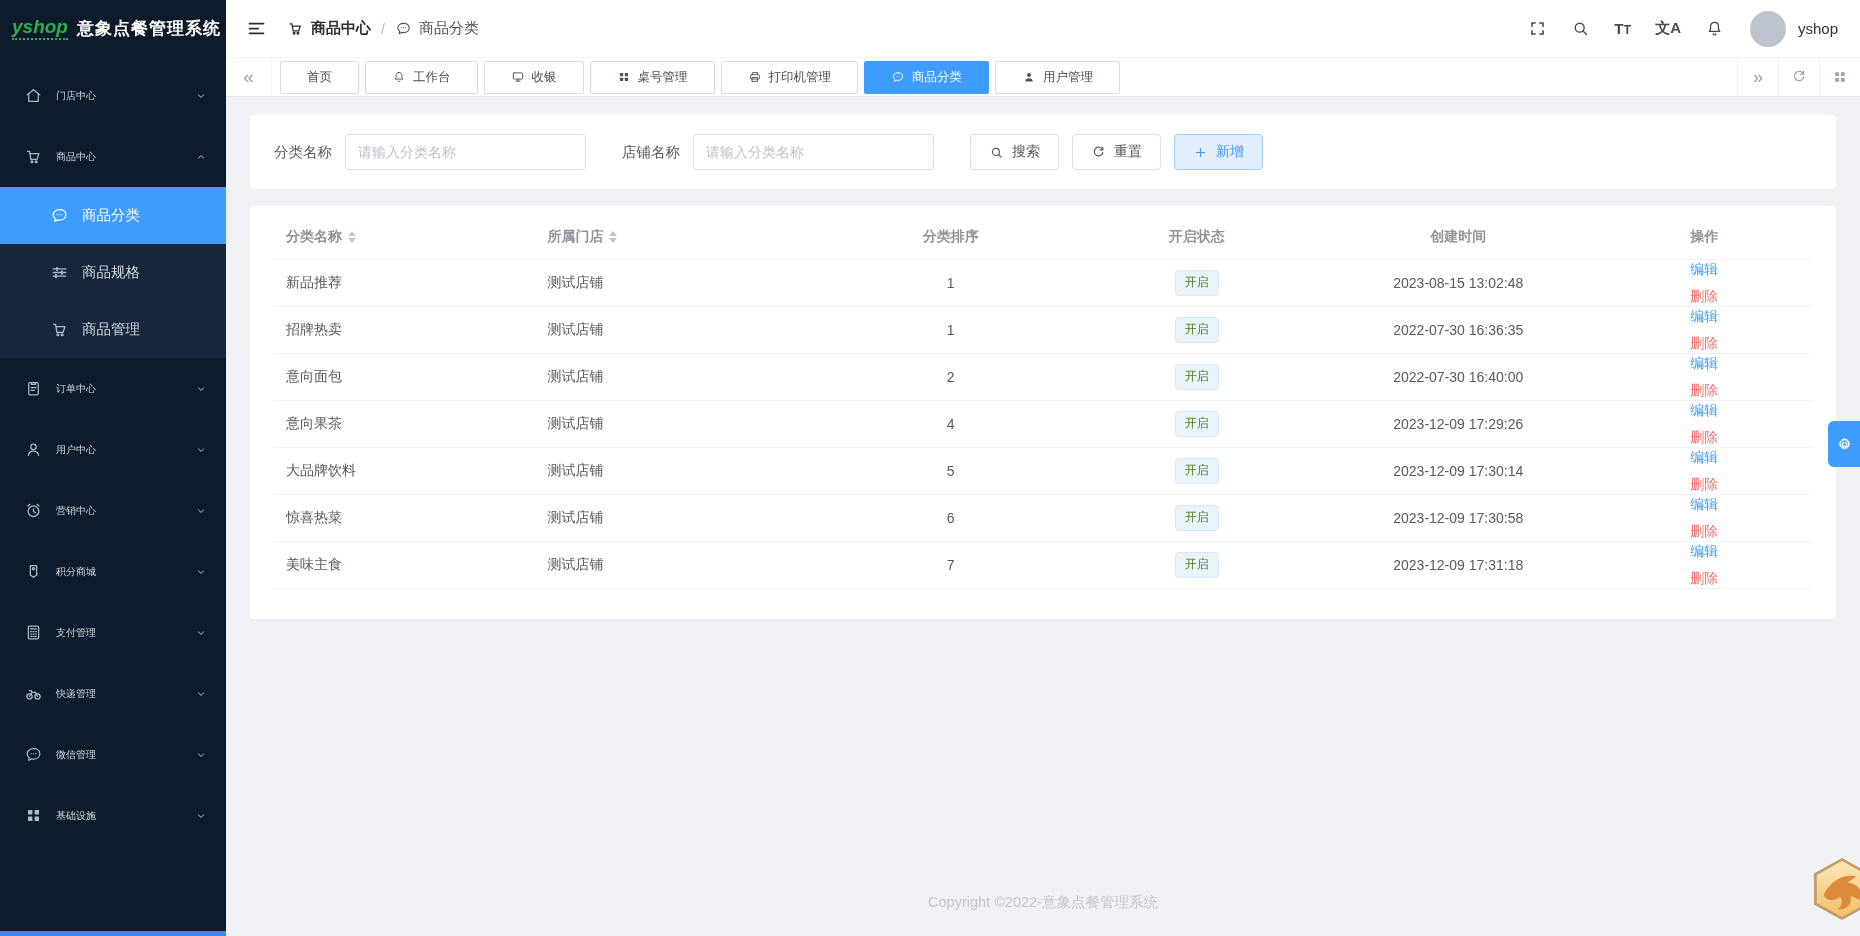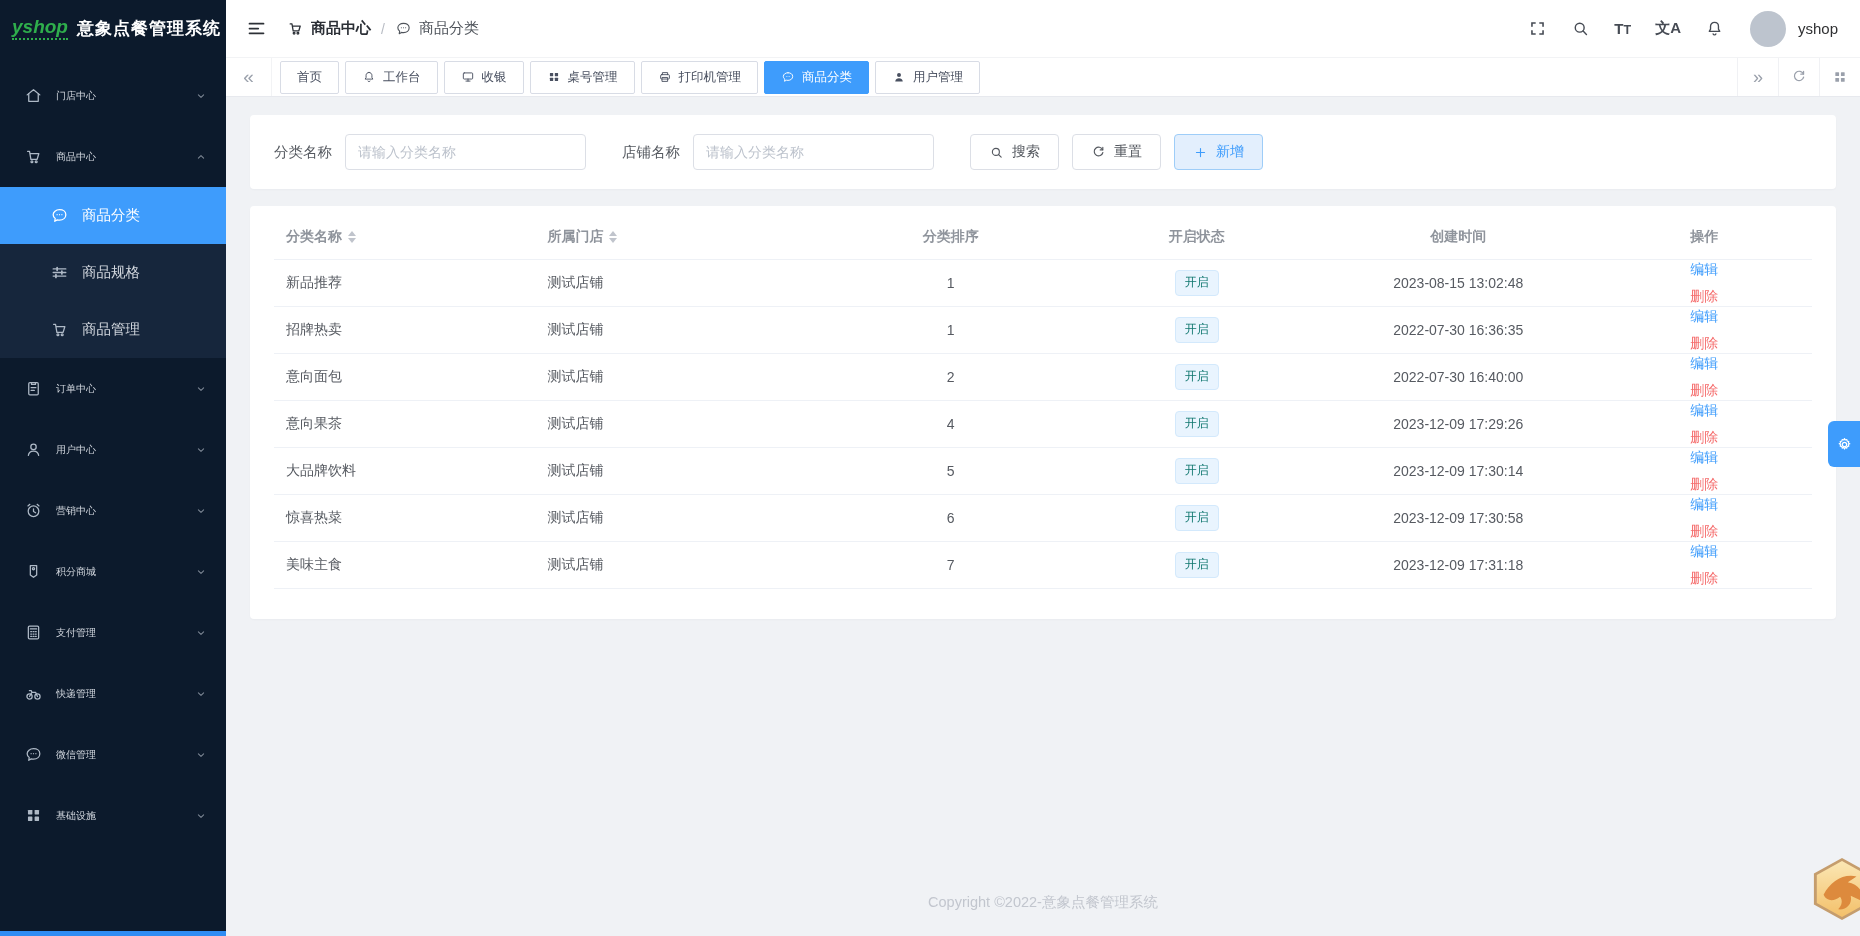--- a/index.html
+++ b/index.html
@@ -47,21 +47,21 @@
   .hdr-icon { cursor:pointer; }
   .hdr-icon svg { width:19px; height:19px; }
   .hdr-txt-icon { font-size:15px; font-weight:bold; cursor:pointer; letter-spacing:0; }
   .avatar { width:36px; height:36px; border-radius:50%; background:#bdc4ce; margin-left:2px; }
   .username { font-size:15px; color:#303133; margin-left:-12px; }
 
   
   .tabbar { height:40px; background:#ffffff; border-top:1px solid #f2f3f5; border-bottom:1px solid #e7e9ee; display:flex; align-items:center; }
   .tab-scroll-left { width:46px; height:100%; display:flex; align-items:center; justify-content:center; color:#9aa0ab; font-size:19px; cursor:pointer; border-right:1px solid #f2f3f5; }
   .tabs { display:flex; align-items:center; gap:6px; padding:0 8px; flex:1; overflow:hidden; }
-  .tab { height:33px; display:inline-flex; align-items:center; gap:7px; padding:0 16px; background:#fff; border:1px solid #d8dce5; border-radius:2px; font-size:12.5px; color:#495060; cursor:pointer; white-space:nowrap; }
+  .tab { height:33px; display:inline-flex; align-items:center; gap:7px; padding:0 26px; background:#fff; border:1px solid #d8dce5; border-radius:2px; font-size:12.5px; color:#495060; cursor:pointer; white-space:nowrap; }
   .tab .icon svg { width:14px; height:14px; }
   .tab.active { background:#3e9cfc; border-color:#3e9cfc; color:#fff; }
   .tab-right-btns { display:flex; height:100%; }
   .tab-right-btn { width:41px; height:100%; display:flex; align-items:center; justify-content:center; color:#9aa0ab; border-left:1px solid #f0f1f4; cursor:pointer; font-size:18px; }
   .tab-right-btn svg { width:16px; height:16px; }
 
   
   .content { flex:1; padding:18px 24px 0; display:flex; flex-direction:column; overflow:hidden; }
   .card { background:#ffffff; border-radius:4px; box-shadow:0 1px 2px rgba(31,45,61,0.03); }
 
@@ -79,21 +79,21 @@
   .table-card { margin-top:17px; padding:8px 24px 30px; }
   .trow { display:grid; grid-template-columns:17% 19% 16% 16% 18% 14%; align-items:center; height:47px; border-bottom:1px solid #eef1f6; font-size:14px; color:#565a61; }
   .trow.thead { height:46px; color:#8f949c; font-weight:bold; }
   .th, .td { display:flex; align-items:center; }
   .left { justify-content:flex-start; padding-left:12px; }
   .center { justify-content:center; }
   .sort { display:inline-flex; flex-direction:column; margin-left:6px; gap:2px; cursor:pointer; }
   .sort i { width:0; height:0; border-left:4px solid transparent; border-right:4px solid transparent; }
   .sort .up { border-bottom:5px solid #c0c4cc; }
   .sort .down { border-top:5px solid #c0c4cc; }
-  .badge { display:inline-block; padding:4px 9px; background:#e9f4fe; border:1px solid #d3e9fc; border-radius:4px; color:#0f766e; font-size:12px; line-height:1.3; }
+  .badge { display:inline-block; padding:4px 9px; background:#e9f4fe; border:1px solid #d3e9fc; border-radius:4px; color:#4d7c0f; font-size:12px; line-height:1.3; }
   .actions { gap:9px;flex-direction:column; }
   .link { cursor:pointer; text-decoration:none; }
   .link.edit { color:#3e9cfc; }
   .link.del { color:#f56c6c; }
 
   
   .footer { margin-top:auto; text-align:center; color:#c2c6ce; font-size:14.5px; padding:18px 0 24px; }
 
   
   .float-gear { position:fixed; right:0; top:421px; width:32px; height:46px; background:#3e9cfc; border-radius:6px 0 0 6px; color:#fff; display:flex; align-items:center; justify-content:center; cursor:pointer; z-index:60; }

